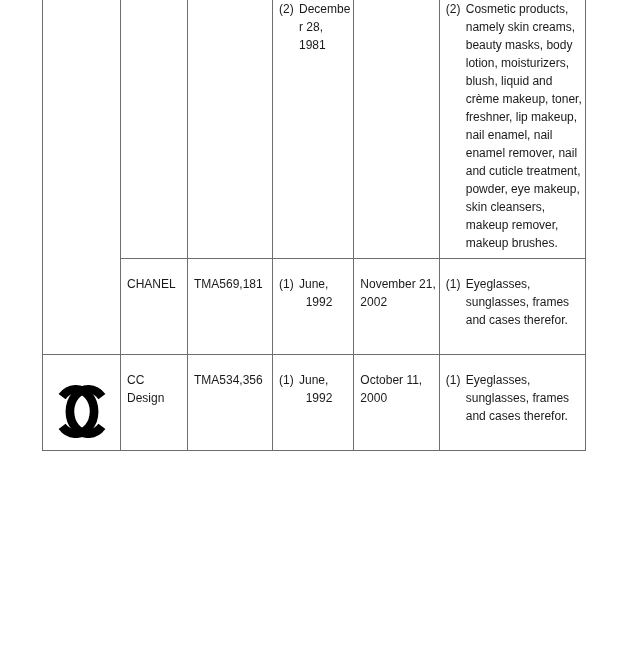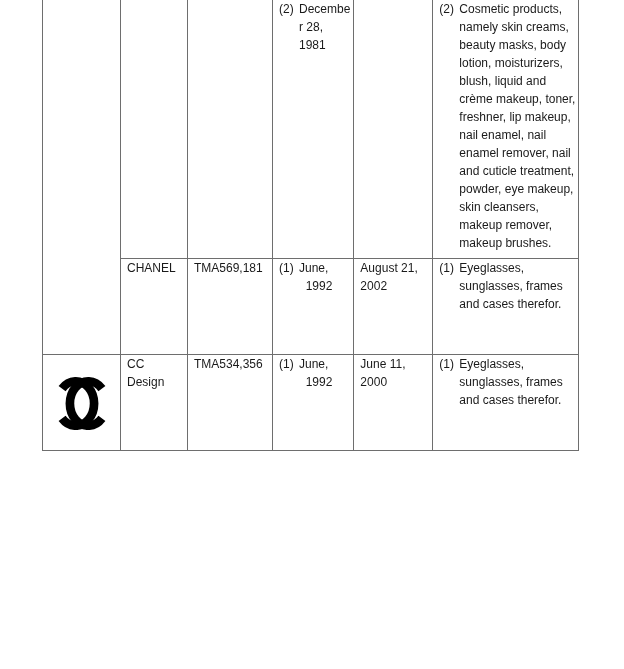--- a/index.html
+++ b/index.html
@@ -24,21 +24,21 @@
   .doc-table td {
     border: 1px solid #6e6e6e;
     vertical-align: top;
     padding: 0 3px 0 6px;
     overflow: visible;
   }
   tr.row1 > td { border-top: none; }
   tr.row1 { height: 258px; }
   tr.row2 { height: 96px; }
   tr.row3 { height: 96px; margin-top: 36px; }
-  tr.row2 > td, tr.row3 > td { }
+  tr.row2 > td, tr.row3 > td { padding-top: 16px; }
   .hang { display: flex; align-items: flex-start; }
   .hang .marker { flex: 0 0 20px; white-space: pre; }
   .hang .content { white-space: pre; }
   .plain { white-space: pre; }
   td.logo-cell {
     vertical-align: middle;
     text-align: center;
     padding: 0;
   }
   .cc-logo { display: inline-block; vertical-align: middle; }
@@ -99,21 +99,21 @@
       <span>TMA569,181</span>
     </td>
     <td>
       <div class="hang">
         <span class="marker">(1)</span>
         <div class="content">June,
   1992</div>
       </div>
     </td>
     <td>
-      <div class="plain">August 21,
+      <div class="plain">November 21,
 2002</div>
     </td>
     <td>
       <div class="hang">
         <span class="marker">(1)</span>
         <div class="content">Eyeglasses,
 sunglasses, frames
 and cases therefor.</div>
       </div>
     </td>
@@ -133,21 +133,21 @@
       <span>TMA534,356</span>
     </td>
     <td>
       <div class="hang">
         <span class="marker">(1)</span>
         <div class="content">June,
   1992</div>
       </div>
     </td>
     <td>
-      <div class="plain">June 11,
+      <div class="plain">October 11,
 2000</div>
     </td>
     <td>
       <div class="hang">
         <span class="marker">(1)</span>
         <div class="content">Eyeglasses,
 sunglasses, frames
 and cases therefor.</div>
       </div>
     </td>

